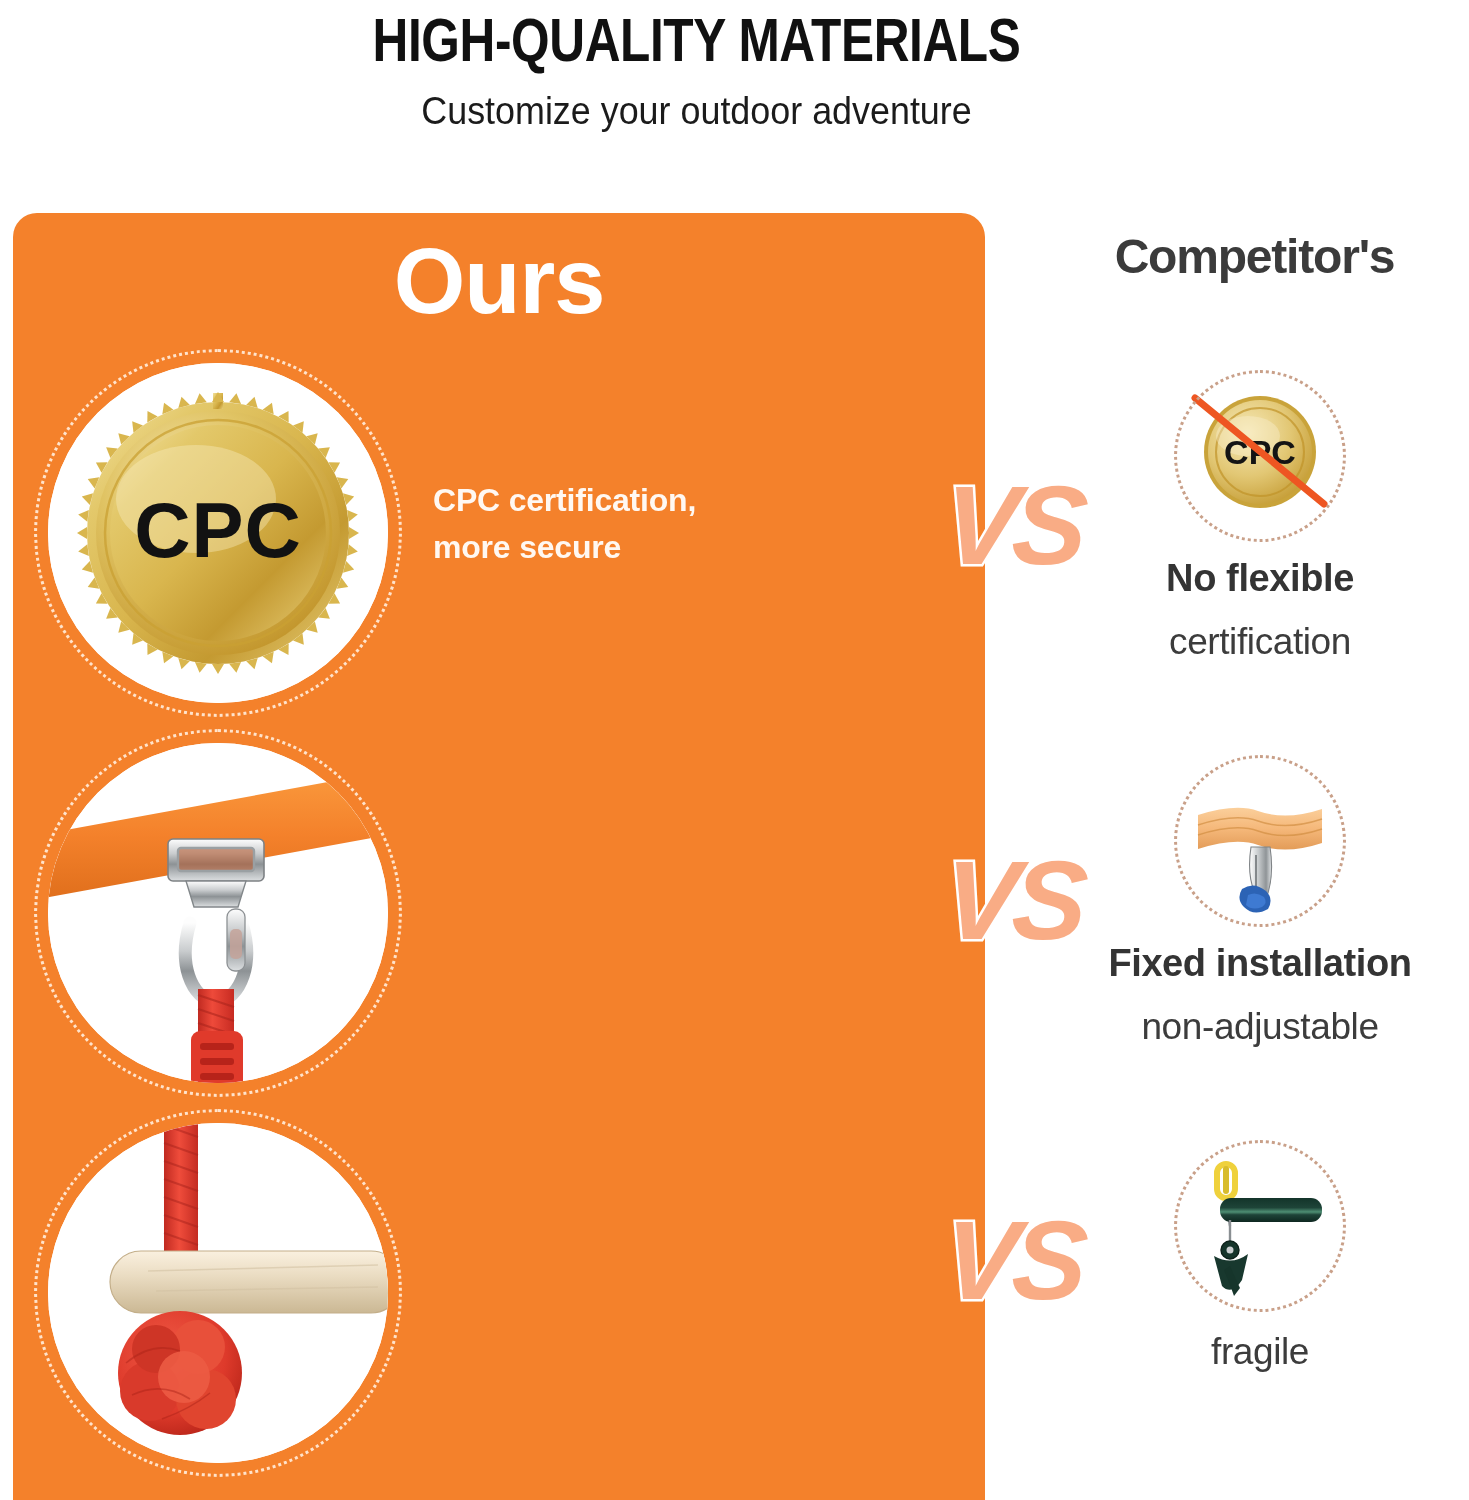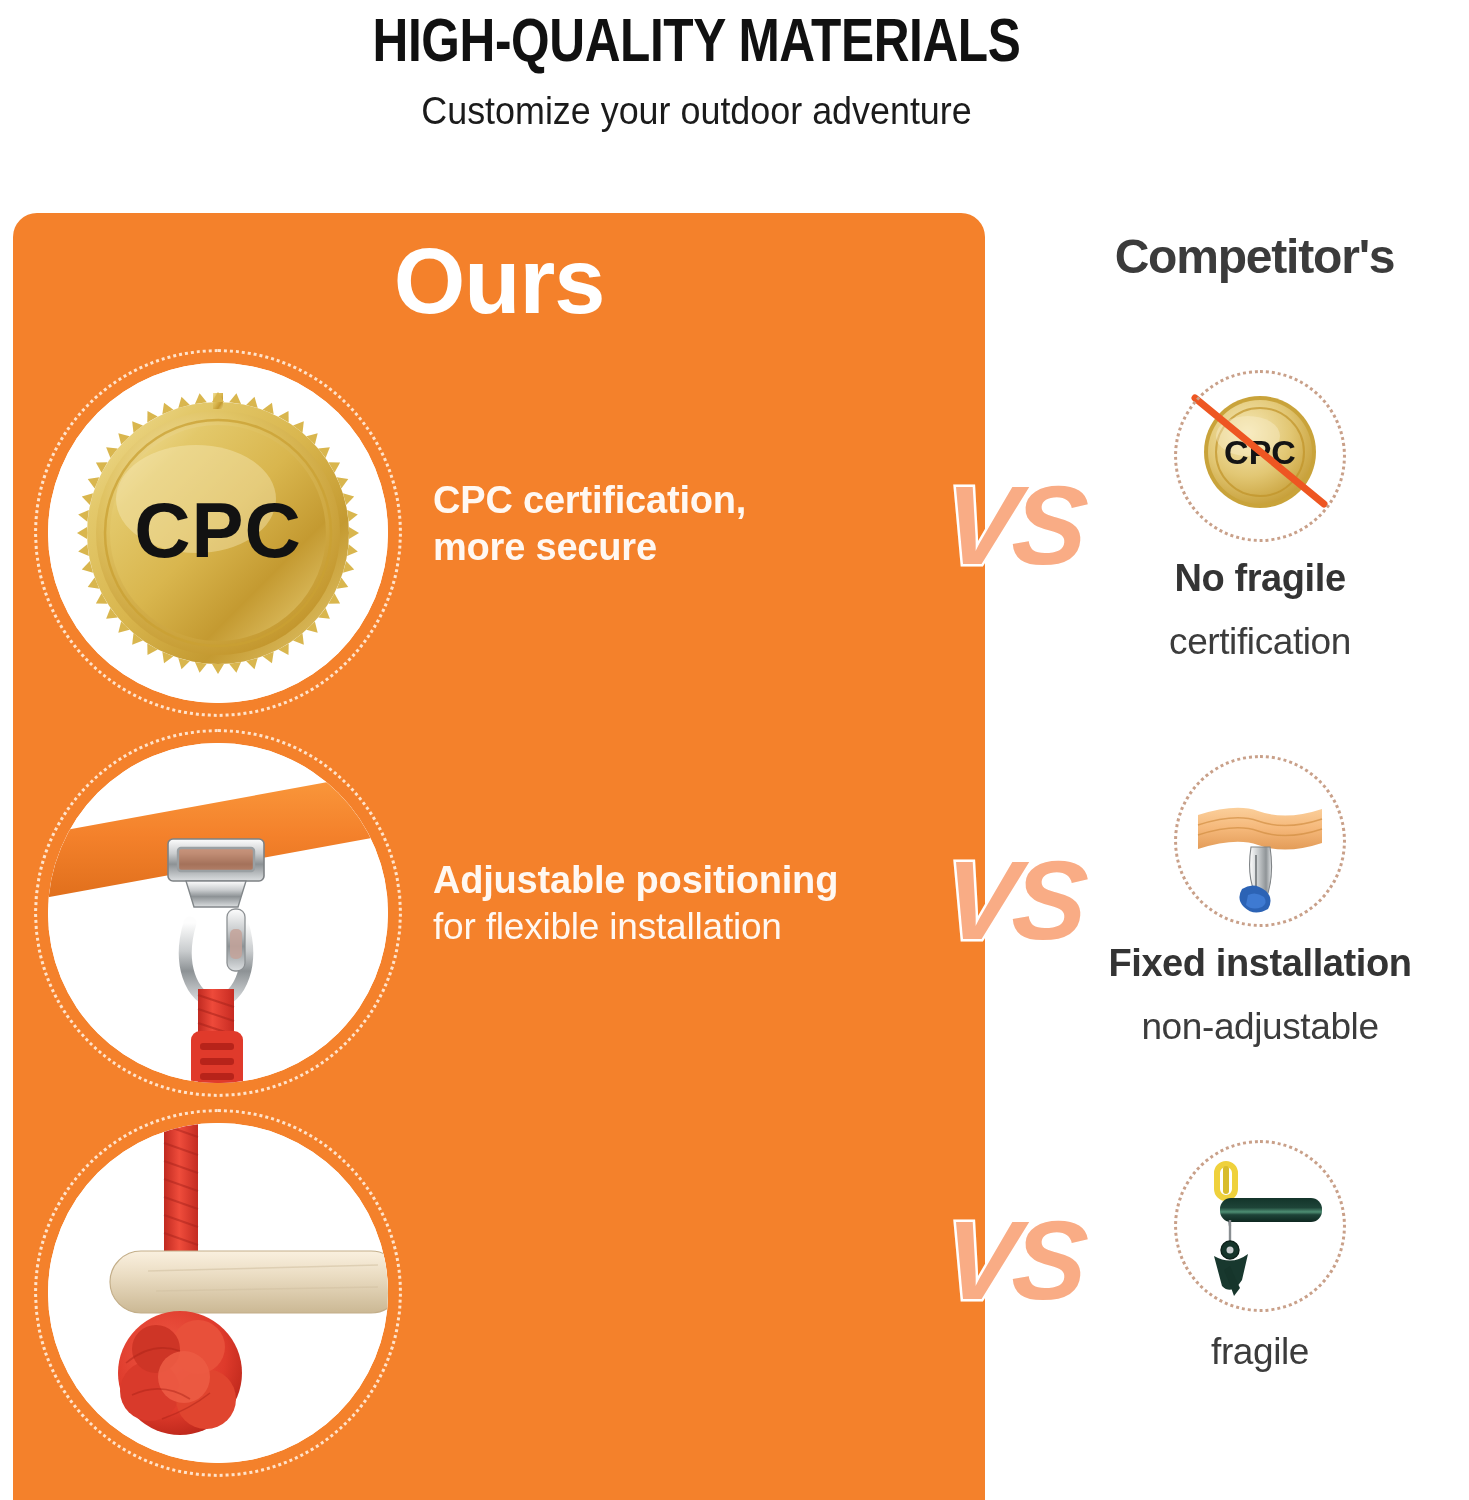--- a/index.html
+++ b/index.html
@@ -101,21 +101,21 @@
     pointer-events: none;
   }
 
   .ours-text {
     position: absolute;
     left: 420px;
     top: 124px;
     width: 540px;
   }
   .ours-text .l1 {
-    font-size: 38px;
+    font-size: 32px;
     line-height: 47px;
     font-weight: 700;
     color: #FFF8F2;
     letter-spacing: -0.2px;
   }
   .ours-text .l2 {
     font-size: 37px;
     line-height: 46px;
     font-weight: 400;
     color: #FFF8F2;
@@ -447,24 +447,20 @@
 
           <rect x="143" y="288" width="52" height="58" rx="9" fill="#E03A2B"></rect>
           <g fill="#B02018" opacity="0.85">
             <rect x="152" y="300" width="34" height="7" rx="3"></rect>
             <rect x="152" y="315" width="34" height="7" rx="3"></rect>
             <rect x="152" y="330" width="34" height="7" rx="3"></rect>
           </g>
         </g>
       </svg>
     </div>
-    <div class="ours-text">
-      <div class="l1">Adjustable positioning</div>
-      <div class="l2">for flexible installation</div>
-    </div>
   </div>
 
   <div class="ours-row r3">
     <div class="dots-ring"></div>
     <div class="photo-circle">
       <svg width="340" height="340" viewBox="0 0 340 340">
         <defs>
           <linearGradient id="woodg" x1="0" y1="0" x2="0" y2="1">
             <stop offset="0%" stop-color="#FAF0DF"></stop>
             <stop offset="40%" stop-color="#EADCC2"></stop>
@@ -541,21 +537,21 @@
       <g transform="translate(86,82)">
         <circle r="56" fill="#C9A33A"></circle>
         <circle r="52" fill="url(#cg)"></circle>
         <circle r="44" fill="none" stroke="#C09328" stroke-width="2" opacity="0.7"></circle>
         <ellipse cx="-12" cy="-16" rx="32" ry="20" fill="#FAF1CF" opacity="0.4"></ellipse>
         <text x="0" y="12" text-anchor="middle" font-family="&quot;Liberation Sans&quot;, sans-serif" font-size="34" font-weight="700" fill="#141414">CPC</text>
       </g>
       <line x1="21" y1="28" x2="150" y2="134" stroke="#EE5622" stroke-width="7" stroke-linecap="round"></line>
     </svg>
   </div>
-  <div class="comp-l1">No fragile</div>
+  <div class="comp-l1">No flexible</div>
   <div class="comp-l2">certification</div>
 </div>
 
 <div class="comp-row c2">
   <div class="comp-figure">
     <div class="comp-dots"></div>
     <svg width="172" height="172" viewBox="0 0 172 172">
       <defs>
         <linearGradient id="tang" x1="0" y1="0" x2="0" y2="1">
           <stop offset="0%" stop-color="#FBCF9B"></stop>

